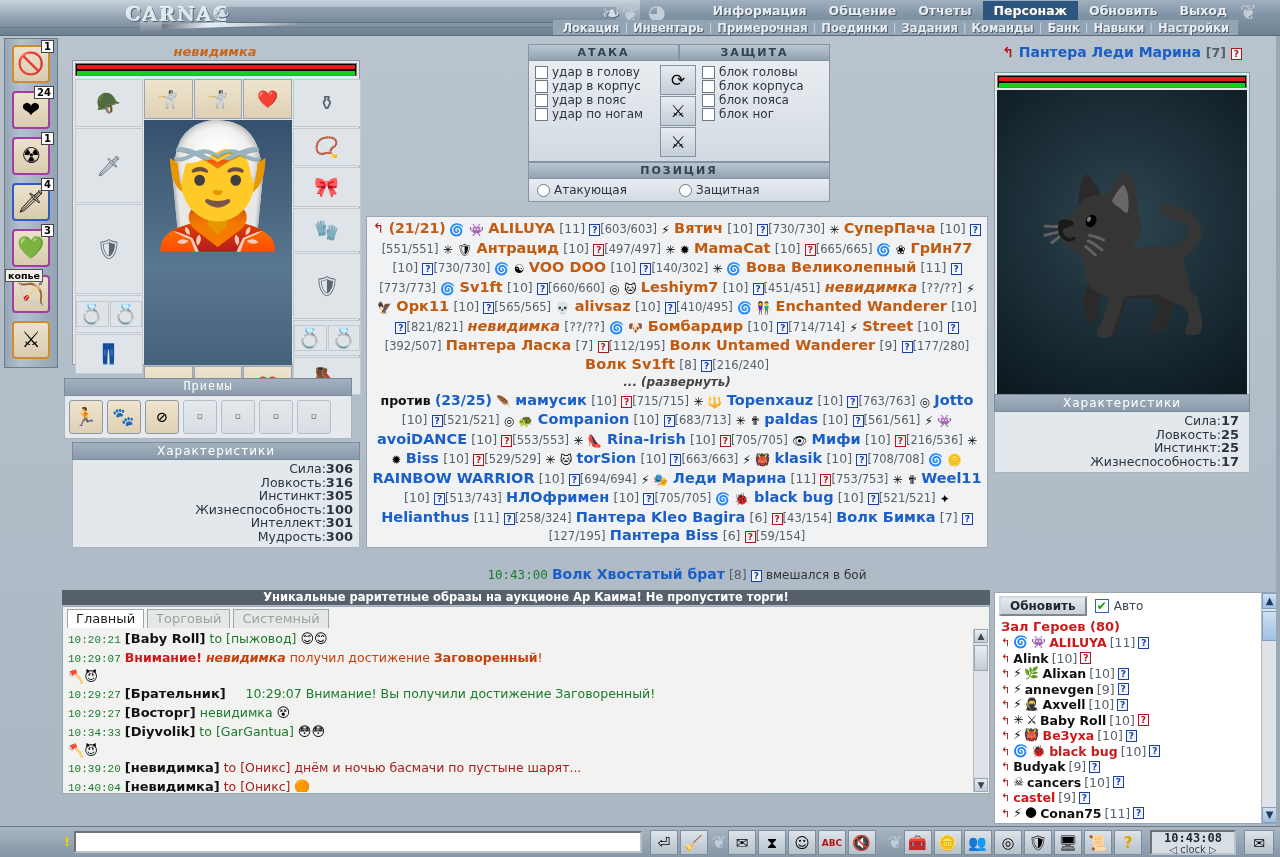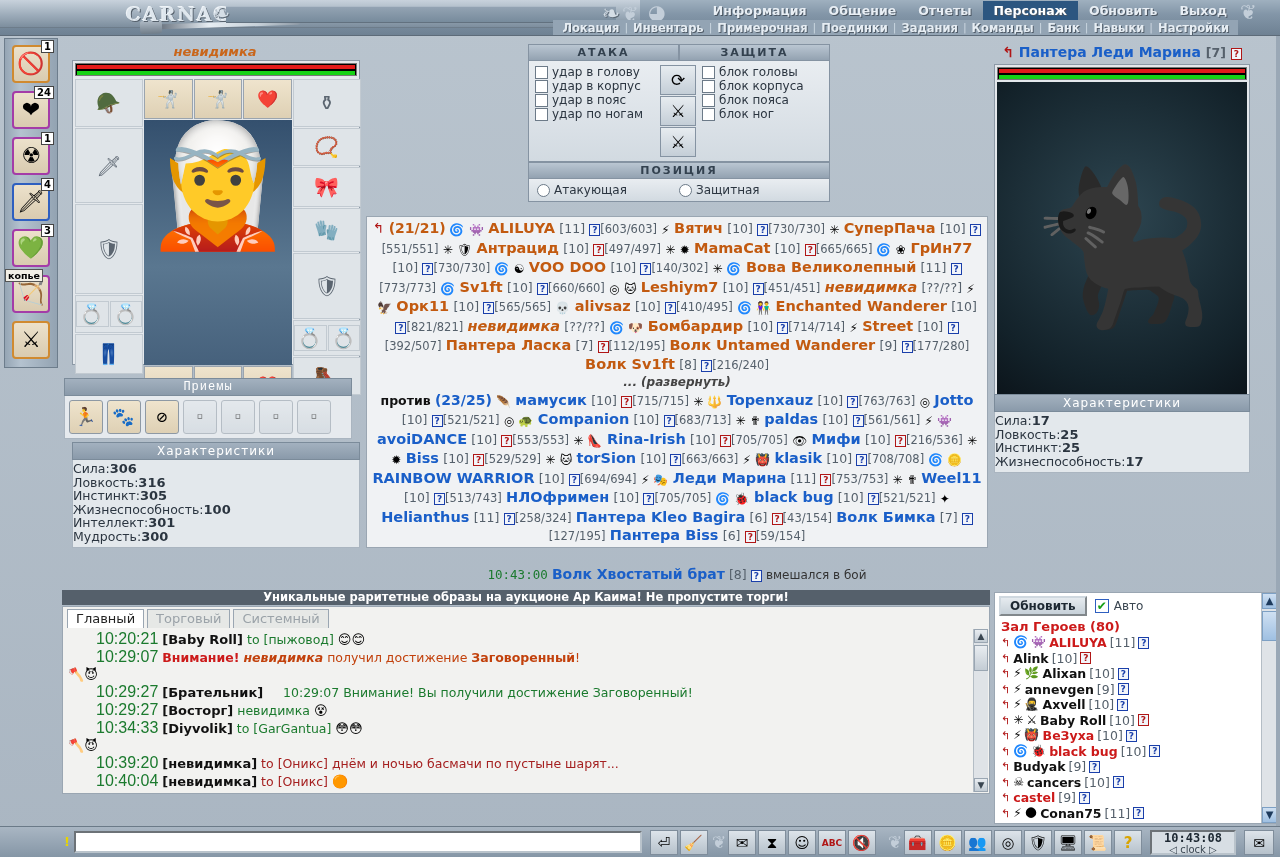--- a/index.html
+++ b/index.html
@@ -86,21 +86,21 @@
   .skills{position:absolute;left:64px;top:378px;width:288px;font-family:Liberation Mono, monospace;}
   .skillrow{display:flex;gap:4px;background:#e6eaee;border:1px solid #aab5c0;
     border-top:none;padding:4px;}
   .skillbtn{width:34px;height:34px;border:1px solid #8e99a4;border-radius:3px;
     background:linear-gradient(180deg,#efe4cd,#ded0b4);display:flex;align-items:center;
     justify-content:center;font-size:18px;cursor:pointer;}
   .skillbtn.empty{background:linear-gradient(180deg,#e3e8ec,#ccd4db);opacity:.55;}
 
   .stats{position:absolute;left:72px;top:442px;width:288px;}
   .statbody{background:#e3e8ec;border:1px solid #aab5c0;border-top:none;
-    padding:2px 6px 4px 0;color:#2b3540;font-size:12.5px;line-height:13.5px;}
+    padding:2px 6px 4px 0;text-align:right;color:#2b3540;font-size:12.5px;line-height:13.5px;}
   .statbody b{font-size:13px;}
 
   
   .combat{position:absolute;left:528px;top:44px;width:302px;}
   .cc-hdr{display:flex;justify-content:center;}
   .cc-hdr div{flex:1;background:linear-gradient(180deg,#bac6d2,#93a2b1);
     color:#33414f;text-align:center;font-size:11px;font-weight:bold;letter-spacing:2px;
     border:1px solid #8593a2;border-bottom:none;padding:1px 0;}
   .cc-body{background:linear-gradient(180deg,#e9edf1,#d2dae1);border:1px solid #8593a2;
     display:flex;padding:4px 6px;gap:4px;}
@@ -135,40 +135,40 @@
   .bdg.r{border-color:#b01616;color:#b01616;}
   .expand{color:#444;font-style:italic;font-weight:bold;font-size:12px;}
 
   .battleline{position:absolute;left:366px;top:566px;width:622px;text-align:center;font-size:13px;}
   .battleline .t{color:#1b7a2e;font-family:"DejaVu Sans Mono","Liberation Mono",monospace;font-size:12.5px;}
   .battleline .n{color:#1a5fc8;font-weight:bold;font-size:14px;}
   .battleline .x{color:#333;font-size:12px;}
 
   
   .enemy{position:absolute;left:994px;top:44px;width:256px;}
-  .enemy-name{text-align:center;color:#1a5fc8;font-weight:bold;font-size:14px;margin-bottom:4px;}
+  .enemy-name{text-align:center;color:#1a5fc8;font-weight:bold;font-size:14px;margin-bottom:12px;}
   .enemy-box{border:1px solid #8c99a6;background:#e4e8ec;padding:2px;}
   .enemy-img{height:330px;background:radial-gradient(circle at 50% 40%,#2d4550,#13222a 70%,#0a1117);
     position:relative;overflow:hidden;margin-top:2px;display:flex;align-items:center;justify-content:center;}
   .panther{font-size:150px;line-height:1;filter:grayscale(1) brightness(.55);}
   .enemy-stats{position:absolute;left:994px;top:394px;width:256px;}
   .enemy-stats .statbody{padding-right:10px;}
 
   
   .auction{position:absolute;left:62px;top:590px;width:928px;height:15px;
     background:#55606b;color:#fff;font-size:11.5px;font-weight:bold;text-align:center;}
   .chatwrap{position:absolute;left:62px;top:606px;width:928px;height:188px;
     background:#f2f2f0;border:1px solid #9aa6b2;}
   .tabs{display:flex;gap:3px;padding:2px 2px 0 4px;}
   .tab{border:1px solid #9aa6b2;border-bottom:none;padding:1px 8px 2px 8px;font-size:13px;
     background:#e6e8e6;color:#9aa2a8;cursor:pointer;}
   .tab.active{background:#fff;color:#222;}
   .chatlog{position:absolute;left:1px;top:22px;right:16px;bottom:1px;overflow:hidden;
     background:#f2f2f0;padding:1px 4px;font-size:12.5px;line-height:17px;}
-  .ts{color:#1b7a2e;font-family:Liberation Sans, sans-serif;font-size:16px;margin-left:28px;}
+  .ts{color:#1b7a2e;font-family:Liberation Mono, monospace;font-size:11px;}
   .who{color:#111;font-weight:bold;font-size:13px;}
   .to{color:#1b7a2e;}
   .toRed{color:#a52020;}
   .msg{color:#c2410c;}
   .alert{color:#cc1a1a;font-weight:bold;}
   .sysgreen{color:#1b7a2e;}
   .emo{font-size:13px;}
   .scr{position:absolute;right:1px;top:22px;width:15px;bottom:1px;background:#dfe3e7;border-left:1px solid #b4bdc5;}
   .scr .up,.scr .dn{height:14px;background:linear-gradient(180deg,#e9edf1,#c3ccd4);border:1px solid #9aa6b2;
     text-align:center;font-size:9px;line-height:12px;color:#3a4651;cursor:pointer;}

